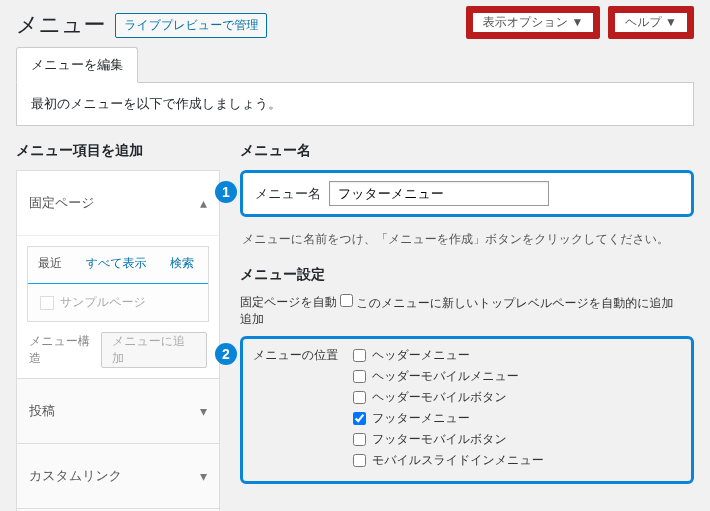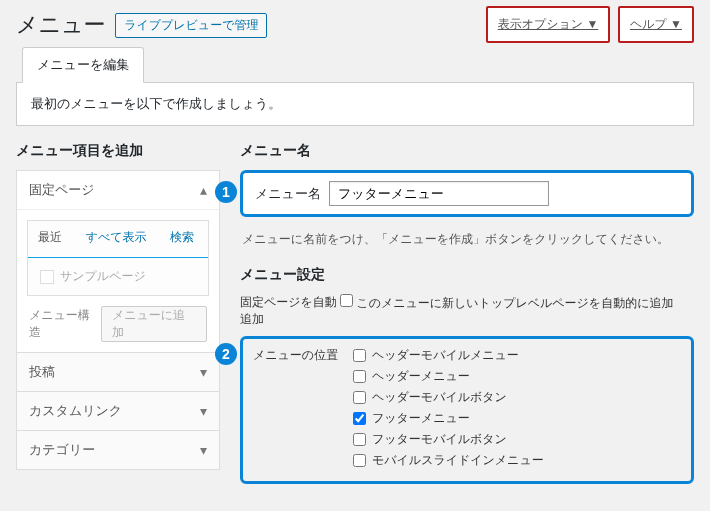--- a/index.html
+++ b/index.html
@@ -1,32 +1,32 @@
 <!DOCTYPE html>
 <html><head>
 <meta charset="utf-8">
 <style>
 * { box-sizing: border-box; margin: 0; padding: 0; }
 body { font-family: -apple-system, "Hiragino Sans", "Hiragino Kaku Gothic ProN", Meiryo, sans-serif; background: #f1f1f1; color: #23282d; font-size: 13px; width: 710px; height: 511px; overflow: hidden; }
 .top-buttons { position: absolute; top: 6px; right: 16px; }
-.top-btn { display: inline-block; border: 2px solid #b91c1c; background: #fff; color: #555; padding: 8px 10px; font-size: 12px; margin-left: 4px; cursor: pointer; border-radius: 2px; text-decoration: underline; }
+.top-btn { display: inline-block; border: 7px solid #b91c1c; background: #fff; color: #555; padding: 1px 10px; font-size: 12px; margin-left: 4px; cursor: pointer; border-radius: 2px; }
 .page-title-row { padding: 10px 16px 6px 16px; }
 .page-title { font-size: 22px; font-weight: 400; display: inline-block; vertical-align: middle; }
 .live-preview-btn { display: inline-block; border: 1px solid #0073aa; color: #0073aa; background: #f7f7f7; padding: 3px 8px; font-size: 12px; margin-left: 6px; vertical-align: middle; border-radius: 2px; cursor: pointer; }
-.tabs-row { padding: 0 22px; }
+.tabs-row { padding: 0 16px; }
 .tab { display: inline-block; background: #fff; border: 1px solid #ccc; border-bottom: 1px solid #fff; padding: 8px 14px; font-size: 13px; position: relative; top: 1px; border-top-left-radius: 3px; border-top-right-radius: 3px; }
 .notice-box { margin: 0 16px 16px 16px; background: #fff; border: 1px solid #ccc; padding: 12px 14px; font-size: 13px; }
 .columns { display: flex; padding: 0 16px; gap: 20px; }
 .col-left { width: 204px; flex-shrink: 0; }
 .col-right { flex: 1; }
 .section-heading { font-size: 14px; font-weight: 600; margin-bottom: 10px; color: #23282d; }
 .accordion { border: 1px solid #ddd; background: #fff; }
 .acc-item { border-top: 1px solid #ddd; }
 .acc-item:first-child { border-top: none; }
-.acc-header { padding: 10px 12px; font-size: 13px; color: #555; display: flex; justify-content: space-between; align-items: center; cursor: pointer; background: #fafafa; }
+.acc-header { padding: 23px 12px; font-size: 13px; color: #555; display: flex; justify-content: space-between; align-items: center; cursor: pointer; background: #fafafa; }
 .acc-header.open { background: #fff; }
 .chevron { font-size: 14px; color: #777; }
 .acc-body { border-top: 1px solid #eee; }
 .sub-tabs { border: 1px solid #ddd; margin: 10px 10px 0 10px; background: #fdfdfd; }
 .sub-tabs-row { border-bottom: 1px solid #0ea5e9; }
 .sub-tab { display: inline-block; padding: 8px 10px; font-size: 12px; color: #0073aa; cursor: pointer; }
 .sub-tab.active { color: #555; border-bottom: 3px solid transparent; }
 .sub-content { padding: 10px 12px; color: #aaa; font-size: 12px; }
 .sub-content .chk { display: inline-block; width: 14px; height: 14px; border: 1px solid #ddd; vertical-align: middle; margin-right: 6px; background: #fff; }
 .select-row { display: flex; justify-content: space-between; align-items: center; padding: 10px 12px; }
@@ -134,22 +134,22 @@
           <span>このメニューに新しいトップレベルページを自動的に追加</span>
         </label>
       </div>
     </div>
 
     <div class="loc-box">
       <div class="badge badge2">2</div>
       <div class="setting-row" style="margin-bottom:0;">
         <div class="setting-label">メニューの位置</div>
         <div class="setting-body loc-list" id="loc-list">
+            <label><input type="checkbox" style=""><span>ヘッダーメニュー</span></label>
             <label><input type="checkbox" style=""><span>ヘッダーモバイルメニュー</span></label>
-            <label><input type="checkbox" style=""><span>ヘッダーメニュー</span></label>
             <label><input type="checkbox" style=""><span>ヘッダーモバイルボタン</span></label>
             <label><input type="checkbox" checked="" style=""><span>フッターメニュー</span></label>
             <label><input type="checkbox" style=""><span>フッターモバイルボタン</span></label>
             <label><input type="checkbox" style=""><span>モバイルスライドインメニュー</span></label>
           </div>
       </div>
     </div>
 
   </div>
 </div>

